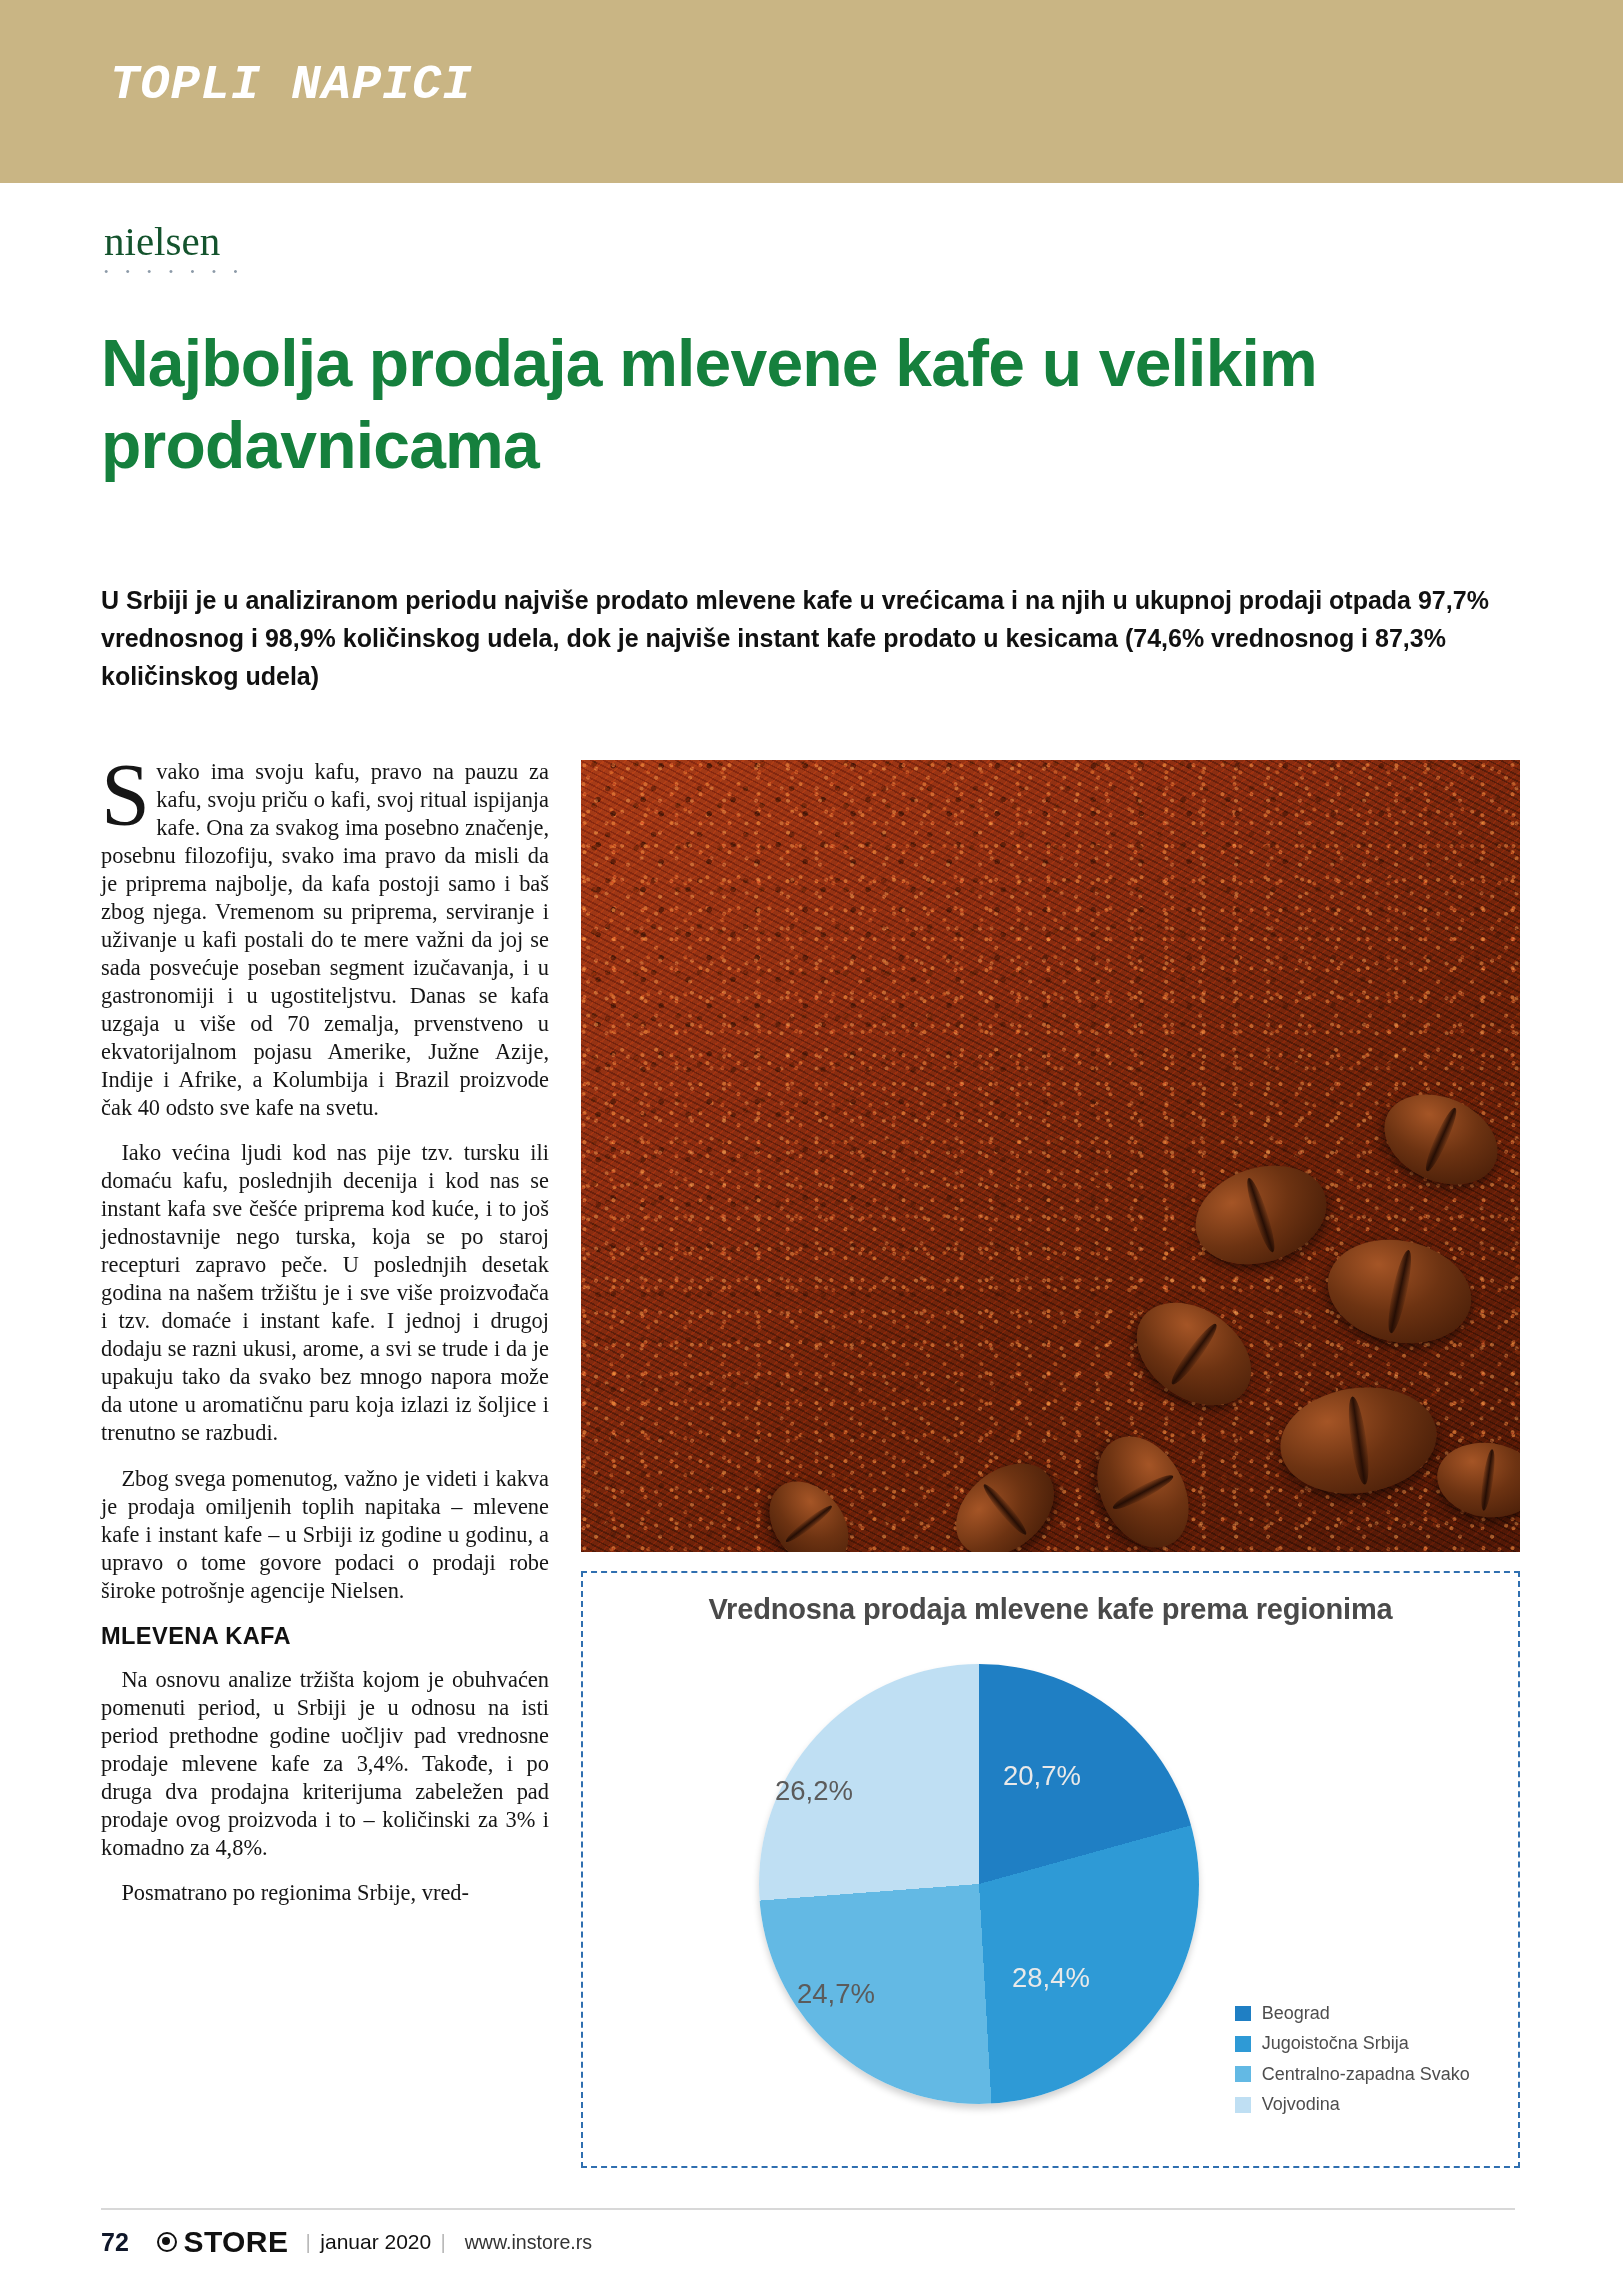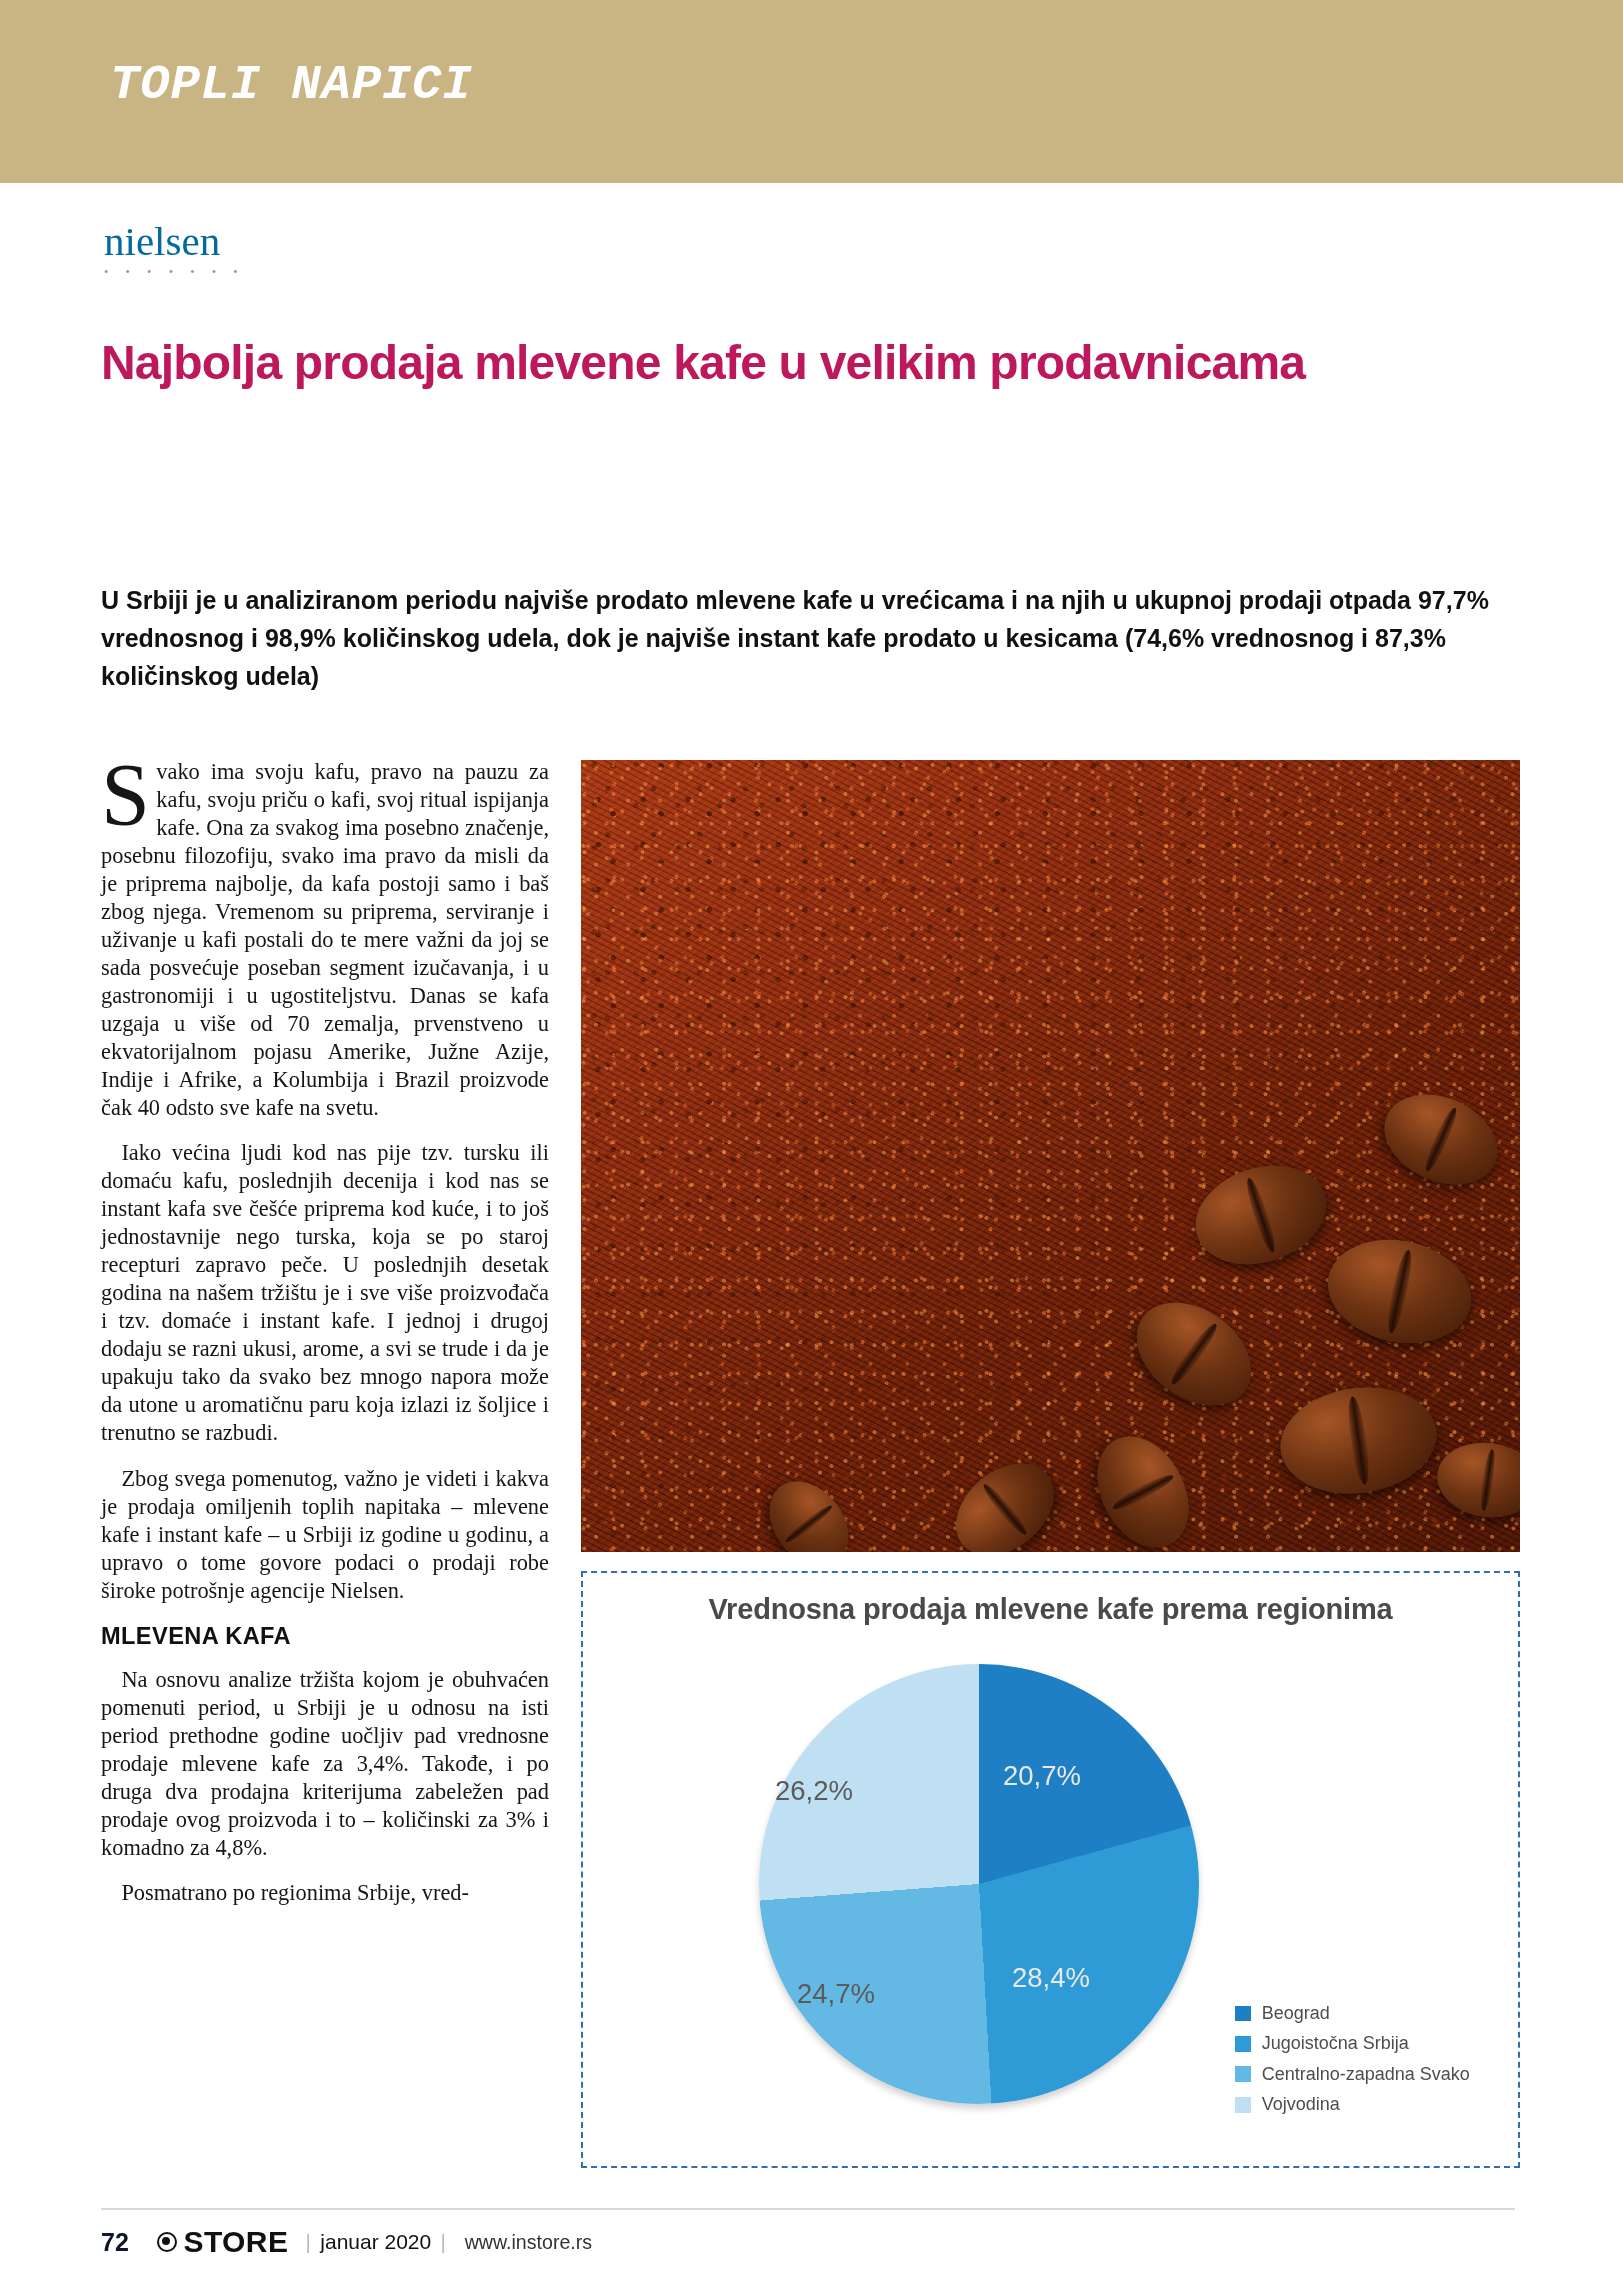--- a/index.html
+++ b/index.html
@@ -39,42 +39,42 @@
   .nielsen {
     position: absolute;
     left: 104px;
     top: 221px;
     width: 188px;
     height: 55px;
   }
   .nielsen-word {
     font-family: "Liberation Serif", serif;
     font-size: 41px;
-    color: #0369a1;
+    color: #14532d;
     letter-spacing: 0px;
     line-height: 41px;
   }
   .nielsen-dots {
     margin-top: 3.1px;
     font-size: 12.6px;
     letter-spacing: 7px;
     color: #8c9aa8;
   }
 
   
   .headline {
     position: absolute;
     left: 101px;
     top: 322px;
     width: 1437px;
     font-family: "Liberation Sans", sans-serif;
     font-weight: bold;
-    font-size: 48px;
+    font-size: 66px;
     line-height: 82px;
-    color: #be185d;
+    color: #15803d;
     letter-spacing: -0.8px;
   }
 
   
   .deck {
     position: absolute;
     left: 101px;
     top: 581px;
     width: 1414px;
     font-family: "Liberation Sans", sans-serif;

